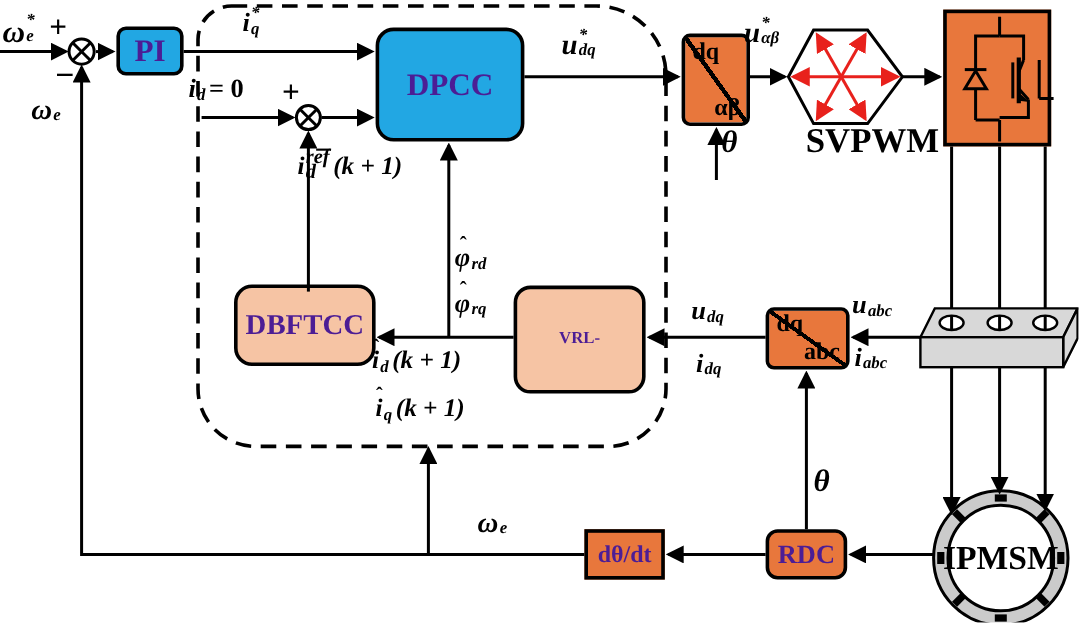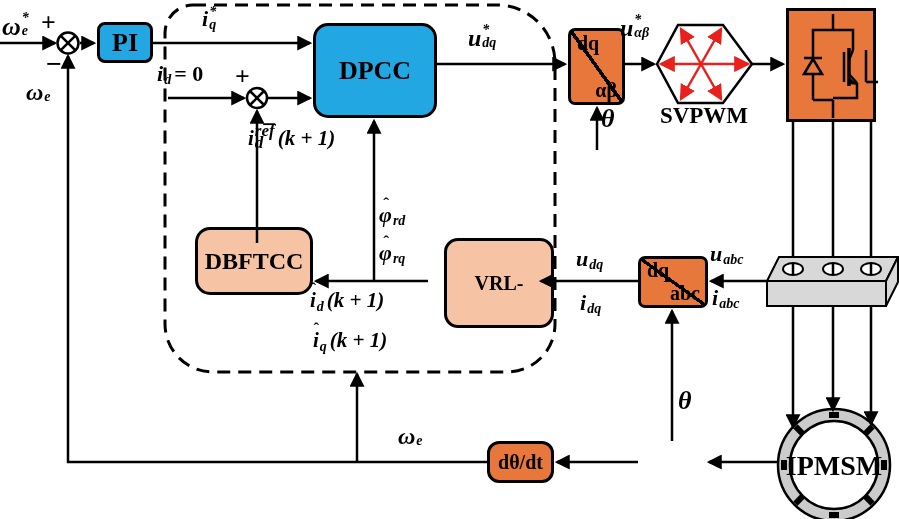--- a/index.html
+++ b/index.html
@@ -1,21 +1,21 @@
 <!DOCTYPE html>
 <html style="--controller-blue: #22A7E3; --observer-peach: #F6C4A4; --transform-orange: #E8773C; --svpwm-red: #E8211C; --sensor: #D8D8D8; --motor-ring: #CBCBCB; --sensor-gray: #D8D8D8; --motor-ring-gray: #CBCBCB;"><head>
 <meta charset="utf-8">
 <style>
   html,body{margin:0;padding:0;background:#fff;}
   #stage{position:relative;width:899px;height:519px;background:#fff;overflow:hidden;
          font-family:"Liberation Serif",serif;}
   #wires{position:absolute;left:0;top:0;z-index:4;pointer-events:none;}
   
   .blk{position:absolute;z-index:2;border:3px solid #000;display:flex;align-items:center;
-       justify-content:center;font-weight:bold;color:#000000;box-sizing:border-box;text-align:center;}
+       justify-content:center;font-weight:bold;color:#4c1d95;box-sizing:border-box;text-align:center;}
   .blue{background:var(--controller-blue);}
   .peach{background:var(--observer-peach);}
   .orange{background:var(--transform-orange);}
   .xf{position:absolute;z-index:2;border:3px solid #000;box-sizing:border-box;border-radius:7px;
       background:linear-gradient(to top right,var(--transform-orange) 47.8%,#000 47.8%,#000 52.2%,var(--transform-orange) 52.2%);}
   .xf .tl{position:absolute;left:6px;top:1px;font-weight:bold;font-size:20px;}
   .xf .br{position:absolute;right:5px;bottom:0px;font-weight:bold;font-size:20px;}
   
   .lb{position:absolute;z-index:6;color:#000;font-weight:bold;font-style:italic;
       white-space:nowrap;line-height:1;display:flex;align-items:flex-start;}
@@ -41,35 +41,38 @@
     <span>DPCC</span>
   </div>
 
   <div class="xf" style="left:568px;top:28px;width:57px;height:77px;">
     <span class="tl">dq</span>
     <span class="br">αβ</span>
   </div>
 
   <div class="blk orange" style="left:786px;top:8px;width:90px;height:114px;border-radius:0;"></div>
 
-  <div class="blk peach" style="left:195px;top:227px;width:118px;height:68px;border-radius:15px;font-size:24px;">
+  <div class="blk peach" style="left:195px;top:237px;width:118px;height:68px;border-radius:15px;font-size:24px;">
     <span>DBFTCC</span>
   </div>
 
-  <div class="blk peach" style="left:444px;top:238px;width:110px;height:90px;border-radius:14px;font-size:20px;flex-direction:column;line-height:1.25;">
+  <div class="blk peach" style="left:428px;top:238px;width:110px;height:90px;border-radius:14px;font-size:14px;flex-direction:column;line-height:1.25;">
     <span>VRL-</span>
   </div>
 
   <div class="xf" style="left:638px;top:256px;width:70px;height:52px;">
     <span class="tl" style="top:0;">dq</span>
     <span class="br">abc</span>
   </div>
 
-
-  <div class="blk orange" style="left:487px;top:441px;width:67px;height:42px;border-radius:12px;font-size:20px;">
+  <div class="blk orange" style="left:638px;top:441px;width:68px;height:42px;border-radius:10px;font-size:22px;">
+    <span>RDC</span>
+  </div>
+
+  <div class="blk orange" style="left:487px;top:441px;width:67px;height:42px;border-radius:0;font-size:20px;">
     <span>dθ/dt</span>
   </div>
 
   <svg id="wires" width="899" height="519" viewBox="0 0 899 519">
     <defs>
       <marker id="a" viewBox="0 0 10 10" refX="8.5" refY="5" markerWidth="6" markerHeight="6" orient="auto-start-reverse">
         <path d="M0,0 L10,5 L0,10 Z" fill="#000"></path>
       </marker>
       <marker id="r" viewBox="0 0 10 10" refX="8.5" refY="5" markerWidth="6.5" markerHeight="6.5" orient="auto-start-reverse">
         <path d="M0,0 L10,5 L0,10 Z" style="fill:var(--svpwm-red)"></path>
@@ -216,21 +219,21 @@
   <div class="lb" style="left:601px;top:106px;font-size:26px;">θ</div>
 
   <div class="lb" style="left:620px;top:16px;font-size:24px;">
     <span>u</span>
     <span class="stk">
         <span>*</span>
         <span>αβ</span>
       </span>
   </div>
 
-  <div class="lb up" style="left:652px;top:104px;width:104px;justify-content:center;font-size:23px;">SVPWM</div>
+  <div class="lb up" style="left:675px;top:104px;width:104px;justify-content:center;font-size:29px;">SVPWM</div>
 
   <div class="lb" style="left:379px;top:204px;font-size:22px;">
     <span class="hat"><span class="hm">ˆ</span><span>φ</span></span>
     <span class="sb">rd</span>
   </div>
   <div class="lb" style="left:379px;top:242px;font-size:22px;">
     <span class="hat"><span class="hm">ˆ</span><span>φ</span></span>
     <span class="sb">rq</span>
   </div>
 

